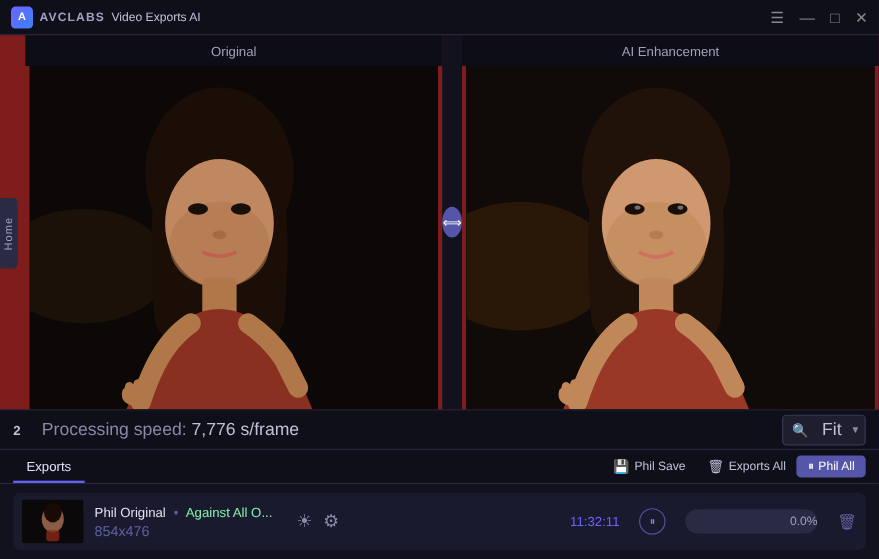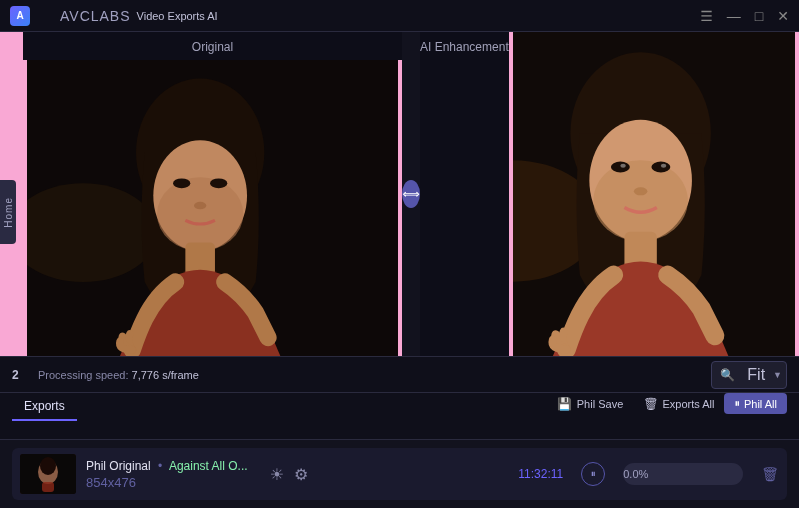--- a/index.html
+++ b/index.html
@@ -40,24 +40,23 @@
       border-radius: 4px;
       display: flex;
       align-items: center;
       justify-content: center;
       font-size: 10px;
       font-weight: bold;
       color: white;
     }
     .avclabs-text {
       color: #a0a0c0;
-      font-size: 14px;
-      font-weight: 400;
+      font-size: 11px;
+      font-weight: 700;
       letter-spacing: 1px;
-      margin-left: 24px;
     }
     .app-title-text {
       color: #c0c0d8;
       font-size: 11px;
     }
     #titlebar-controls {
       display: flex;
       align-items: center;
       gap: 14px;
     }
@@ -97,33 +96,33 @@
       font-size: 10px;
       color: #a0a0c0;
       letter-spacing: 1px;
     }
 
     
     #preview-area {
       display: flex;
       flex: 1;
       position: relative;
-      background: #f9a8d4;
+      background: #7f1d1d;
       padding-left: 23px;
     }
 
     #original-panel {
       flex: 1;
       display: flex;
       flex-direction: column;
     }
     #enhanced-panel {
       flex: 1;
       display: flex;
-      flex-direction: row;
+      flex-direction: column;
     }
 
     .panel-header {
       text-align: center;
       padding: 8px 0 6px;
       font-size: 12px;
       color: #a0a0b8;
       background: #0d0d18;
     }
 
@@ -198,21 +197,21 @@
       gap: 12px;
       border-top: 1px solid #2a2a3e;
     }
     .frame-number {
       font-size: 12px;
       color: #c0c0d8;
       font-weight: bold;
       min-width: 14px;
     }
     .processing-speed {
-      font-size: 11px;
+      font-size: 16px;
       color: #8888a8;
       flex: 1;
     }
     .speed-value {
       color: #c0c0d8;
     }
 
     .view-controls {
       display: flex;
       align-items: center;
@@ -233,24 +232,24 @@
       color: #c0c0d8;
       padding: 2px 4px;
     }
     .dropdown-arrow {
       color: #8888a8;
       font-size: 9px;
     }
 
     
     #tabs-bar {
-      height: 48px;
+      height: 32px;
       background: #0f0f1a;
       display: flex;
-      align-items: flex-start;
+      align-items: center;
       padding: 0 12px;
       border-top: 1px solid #2a2a3e;
       border-bottom: 1px solid #2a2a3e;
     }
     .tab-item {
       padding: 6px 12px;
       font-size: 12px;
       color: #8888a8;
       cursor: pointer;
       border-bottom: 2px solid transparent;
@@ -364,21 +363,21 @@
     }
     .progress-bar-container {
       width: 120px;
       height: 22px;
       background: #2a2a42;
       border-radius: 11px;
       overflow: hidden;
       position: relative;
       display: flex;
       align-items: center;
-      justify-content: flex-start;
+      justify-content: flex-end;
     }
     .progress-bar-fill {
       position: absolute;
       left: 0; top: 0; bottom: 0;
       background: linear-gradient(90deg, #5555aa, #7766cc);
       width: 0.1%;
       border-radius: 11px;
     }
     .progress-text {
       position: relative;

